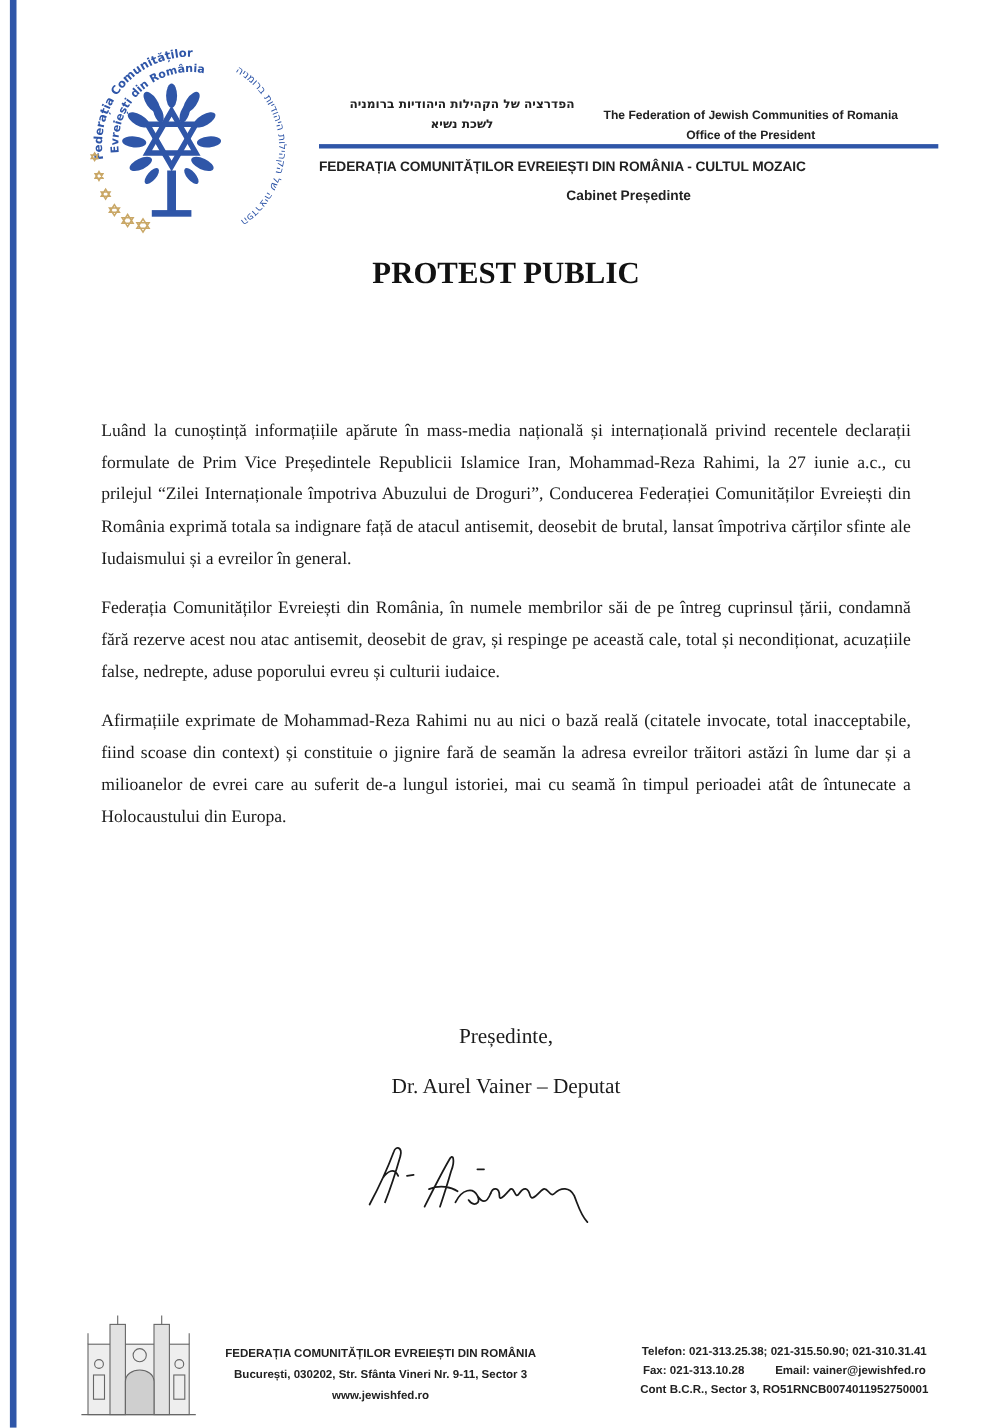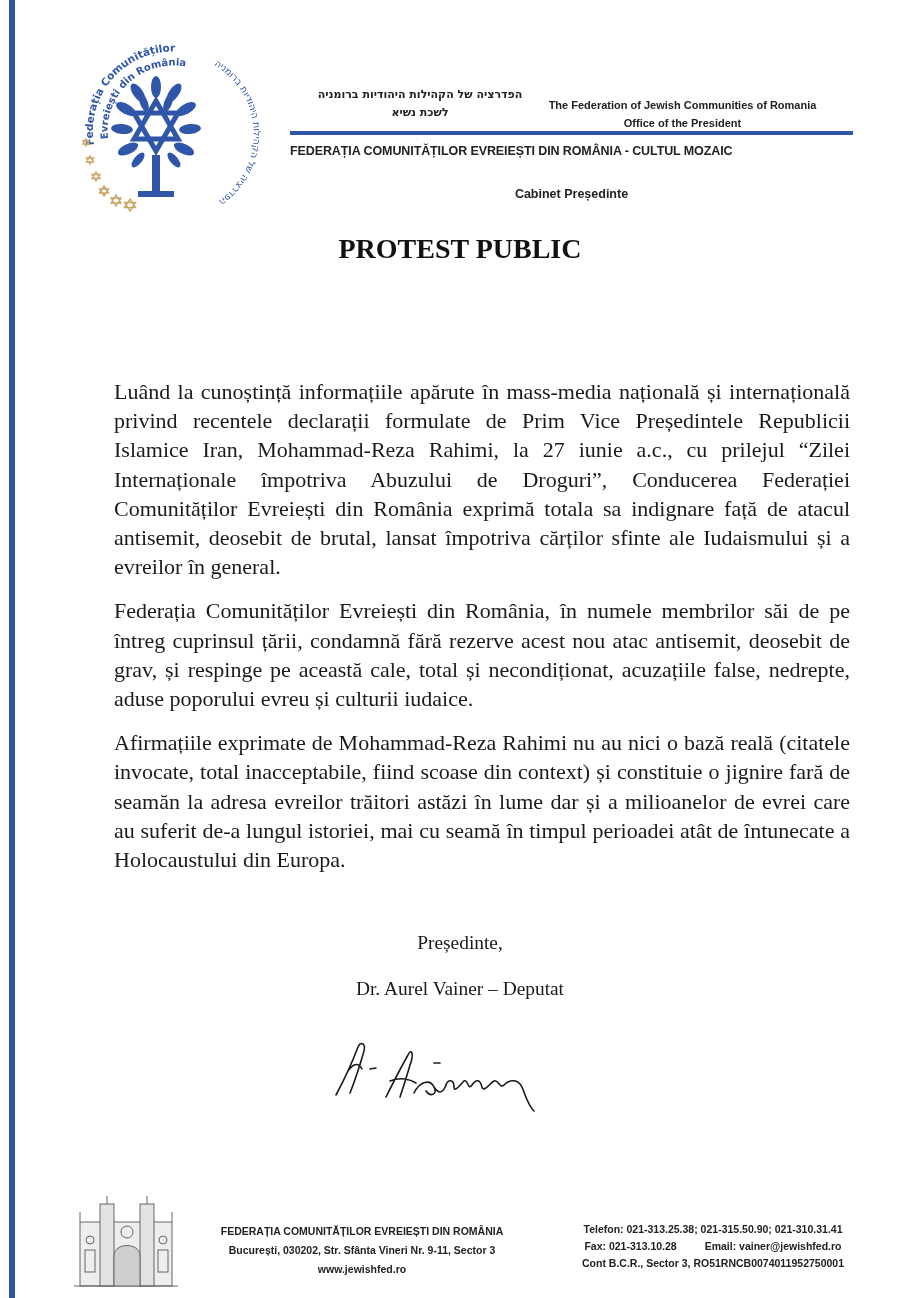--- a/index.html
+++ b/index.html
@@ -3,29 +3,29 @@
 <meta charset="utf-8">
 <style>
   html, body { margin: 0; padding: 0; background: #ffffff; }
   body { width: 900px; height: 1298px; position: relative; overflow: hidden; font-family: "Liberation Serif", serif; color: #1a1a1a; }
   .left-bar { position: absolute; left: 9px; top: 0; width: 6px; height: 1298px; background: #2f56a8; }
   .logo { position: absolute; left: 72px; top: 35px; width: 200px; height: 185px; }
   .hdr-hebrew { position: absolute; left: 290px; top: 86px; width: 260px; text-align: center; font-family: "DejaVu Sans", sans-serif; font-weight: bold; font-size: 11px; line-height: 18px; color: #222; direction: rtl; }
   .hdr-english { position: absolute; left: 530px; top: 96px; width: 305px; text-align: center; font-family: "Liberation Sans", sans-serif; font-weight: bold; font-size: 11px; line-height: 18px; color: #222; }
   .hdr-rule { position: absolute; left: 290px; top: 131px; width: 563px; height: 4px; background: #2f56a8; }
   .hdr-ro { position: absolute; left: 290px; top: 144px; width: 563px; text-align: left; font-family: "Liberation Sans", sans-serif; font-weight: bold; font-size: 12.5px; color: #222; letter-spacing: -0.1px; }
-  .hdr-cab { position: absolute; left: 290px; top: 187px; width: 563px; text-align: center; font-family: "Liberation Sans", sans-serif; font-weight: bold; font-size: 12.5px; color: #222; }
+  .hdr-cab { position: absolute; left: 290px; top: 171px; width: 563px; text-align: center; font-family: "Liberation Sans", sans-serif; font-weight: bold; font-size: 12.5px; color: #222; }
   .title { position: absolute; left: 0; top: 233px; width: 920px; text-align: center; font-family: "Liberation Serif", serif; font-weight: bold; font-size: 28px; color: #111; }
-  .body { position: absolute; left: 92px; top: 377px; width: 736px; font-size: 22px; line-height: 29.2px; text-align: justify; color: #1a1a1a; margin-left: 22px; }
+  .body { position: absolute; left: 92px; top: 377px; width: 736px; font-size: 16px; line-height: 29.2px; text-align: justify; color: #1a1a1a; }
   .body p { margin: 0 0 15px 0; }
   .closing { position: absolute; left: 0; top: 932px; width: 920px; text-align: center; font-size: 19.4px; color: #1a1a1a; }
   .closing .role { display: block; margin-bottom: 24px; }
   .signature { position: absolute; left: 330px; top: 1035px; width: 260px; height: 85px; }
   .footer-building { position: absolute; left: 70px; top: 1192px; width: 112px; height: 98px; }
-  .ft-left { position: absolute; left: 212px; top: 1222px; width: 300px; text-align: center; font-family: "Liberation Sans", sans-serif; font-weight: bold; font-size: 10.5px; line-height: 19px; color: #222; }
+  .ft-left { position: absolute; left: 196px; top: 1222px; width: 300px; text-align: center; font-family: "Liberation Sans", sans-serif; font-weight: bold; font-size: 10.5px; line-height: 19px; color: #222; }
   .ft-right { position: absolute; left: 568px; top: 1221px; width: 290px; text-align: center; font-family: "Liberation Sans", sans-serif; font-weight: bold; font-size: 10.5px; line-height: 17px; color: #222; }
   .ft-right .gap { display: inline-block; width: 28px; }
 </style>
 </head>
 <body>
 
 <div class="left-bar"></div>
 
 <svg class="logo" viewBox="0 0 200 185">
   <defs>

